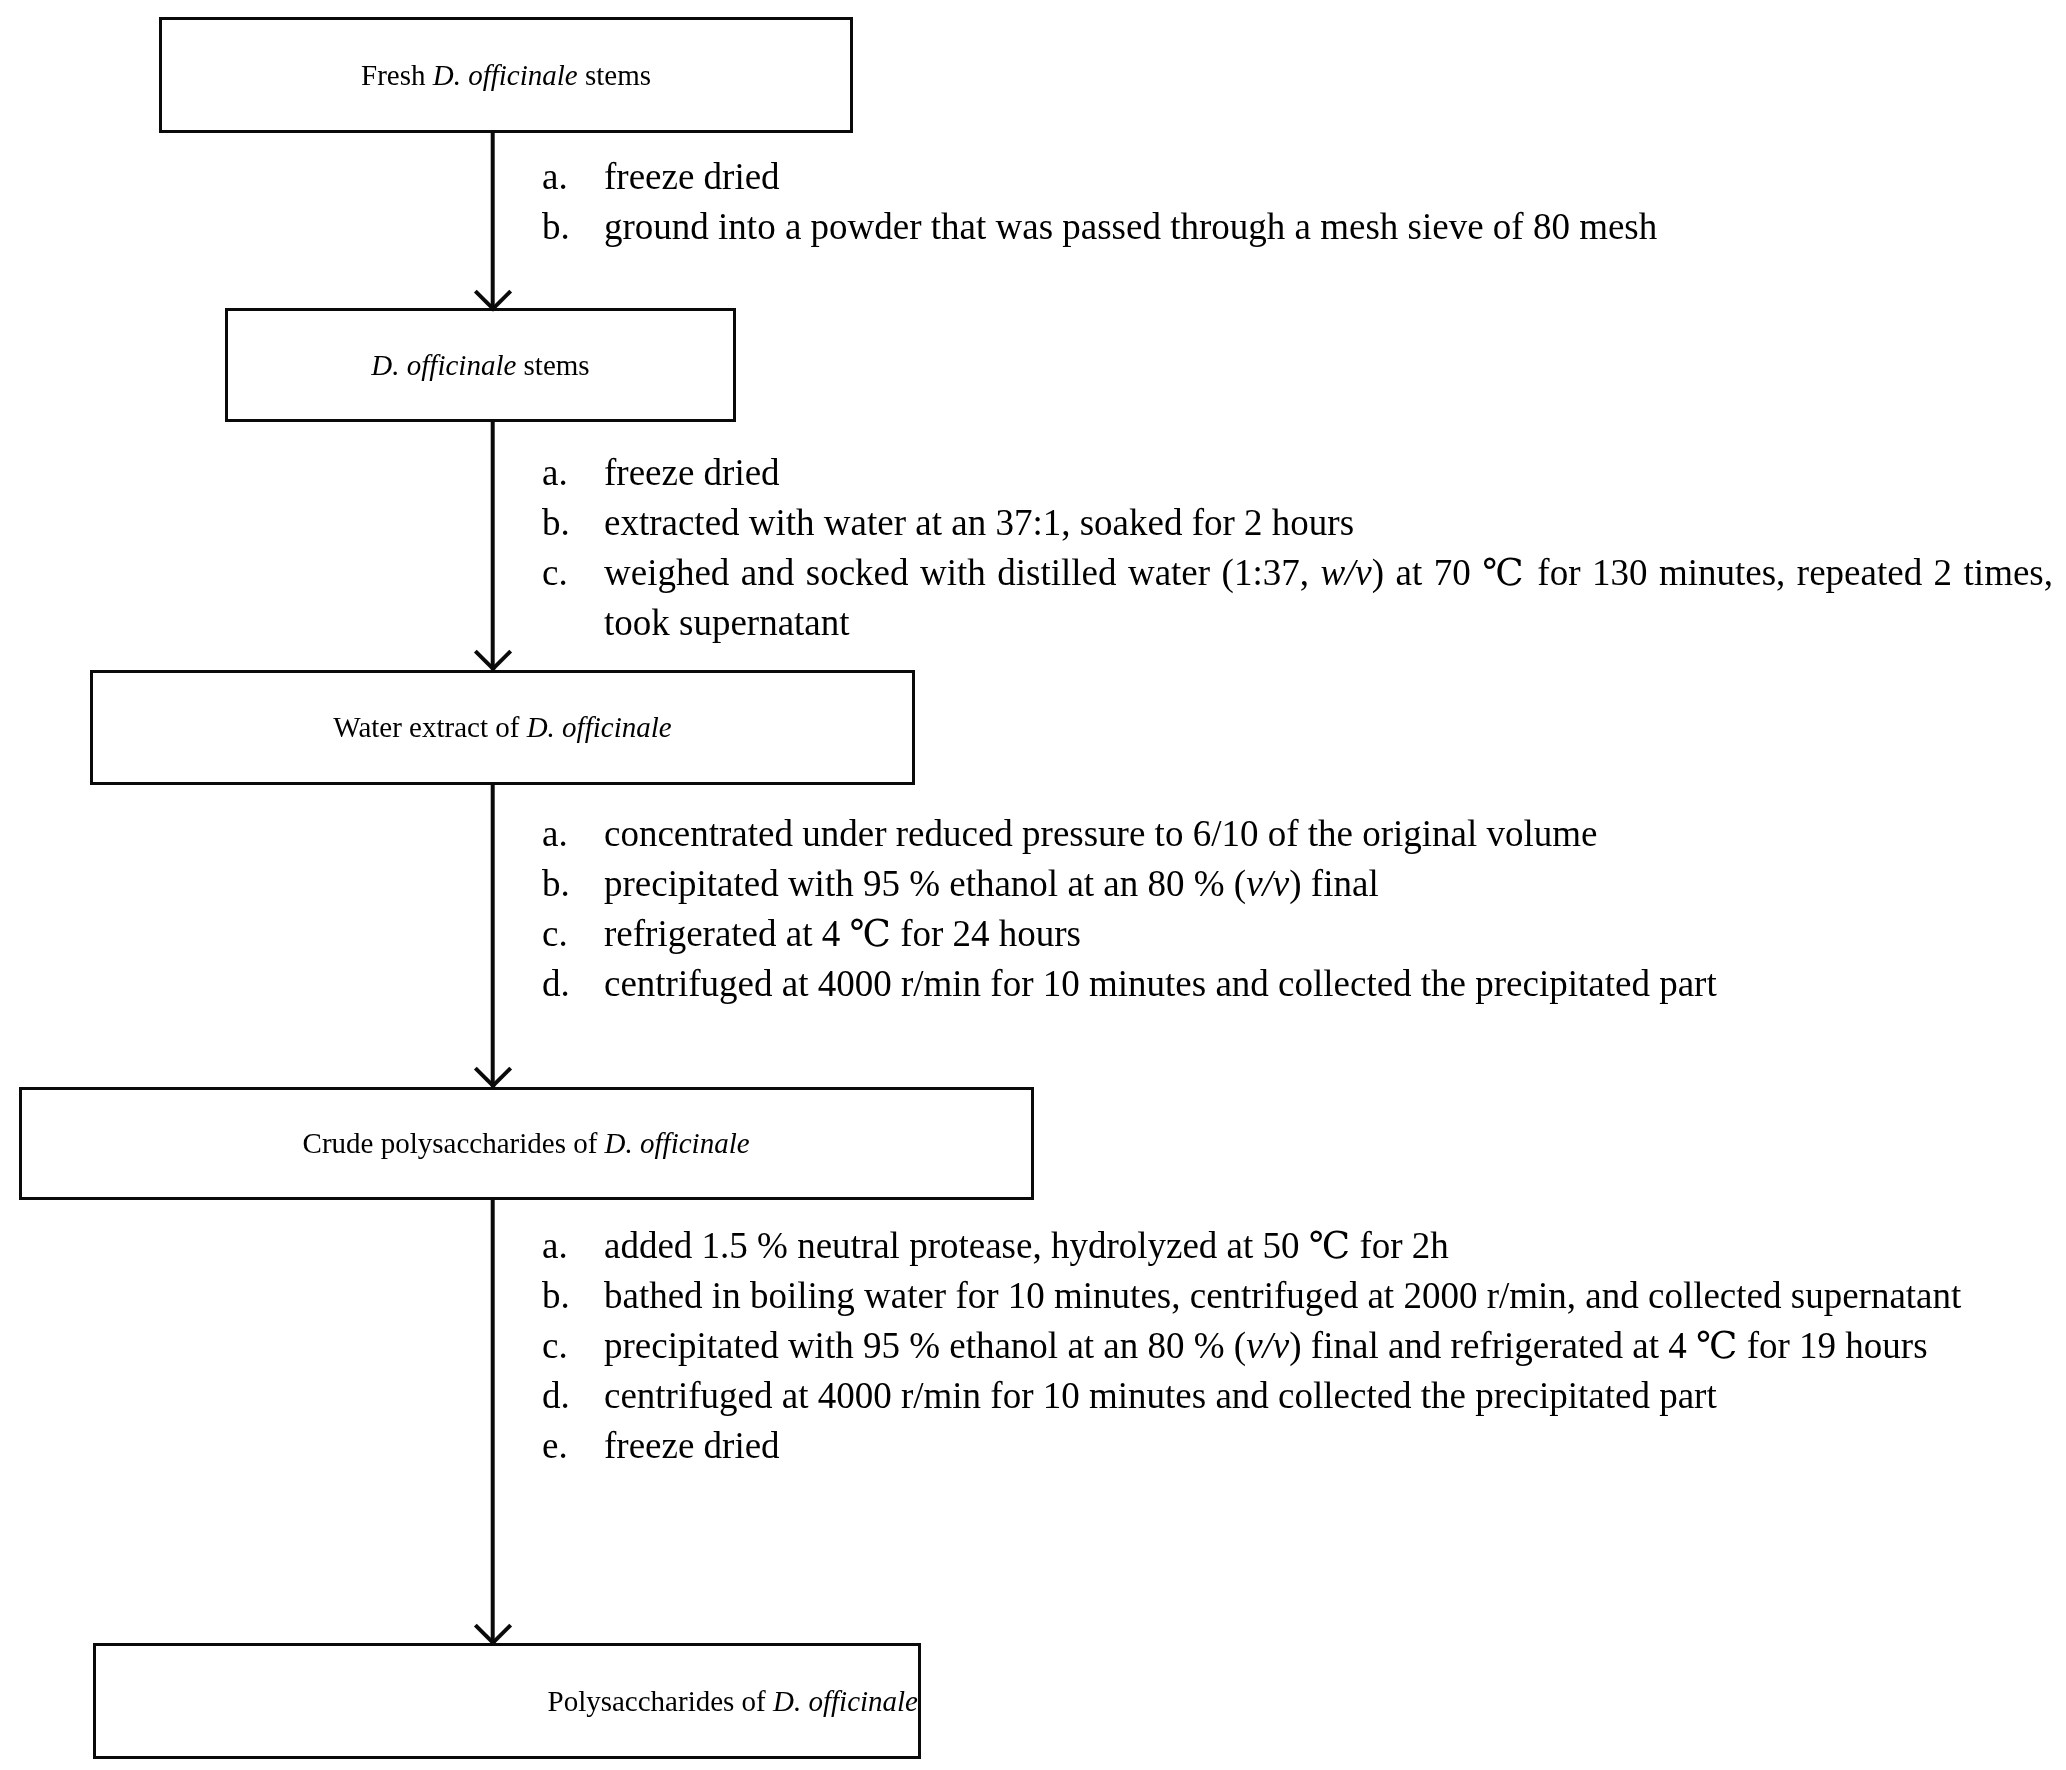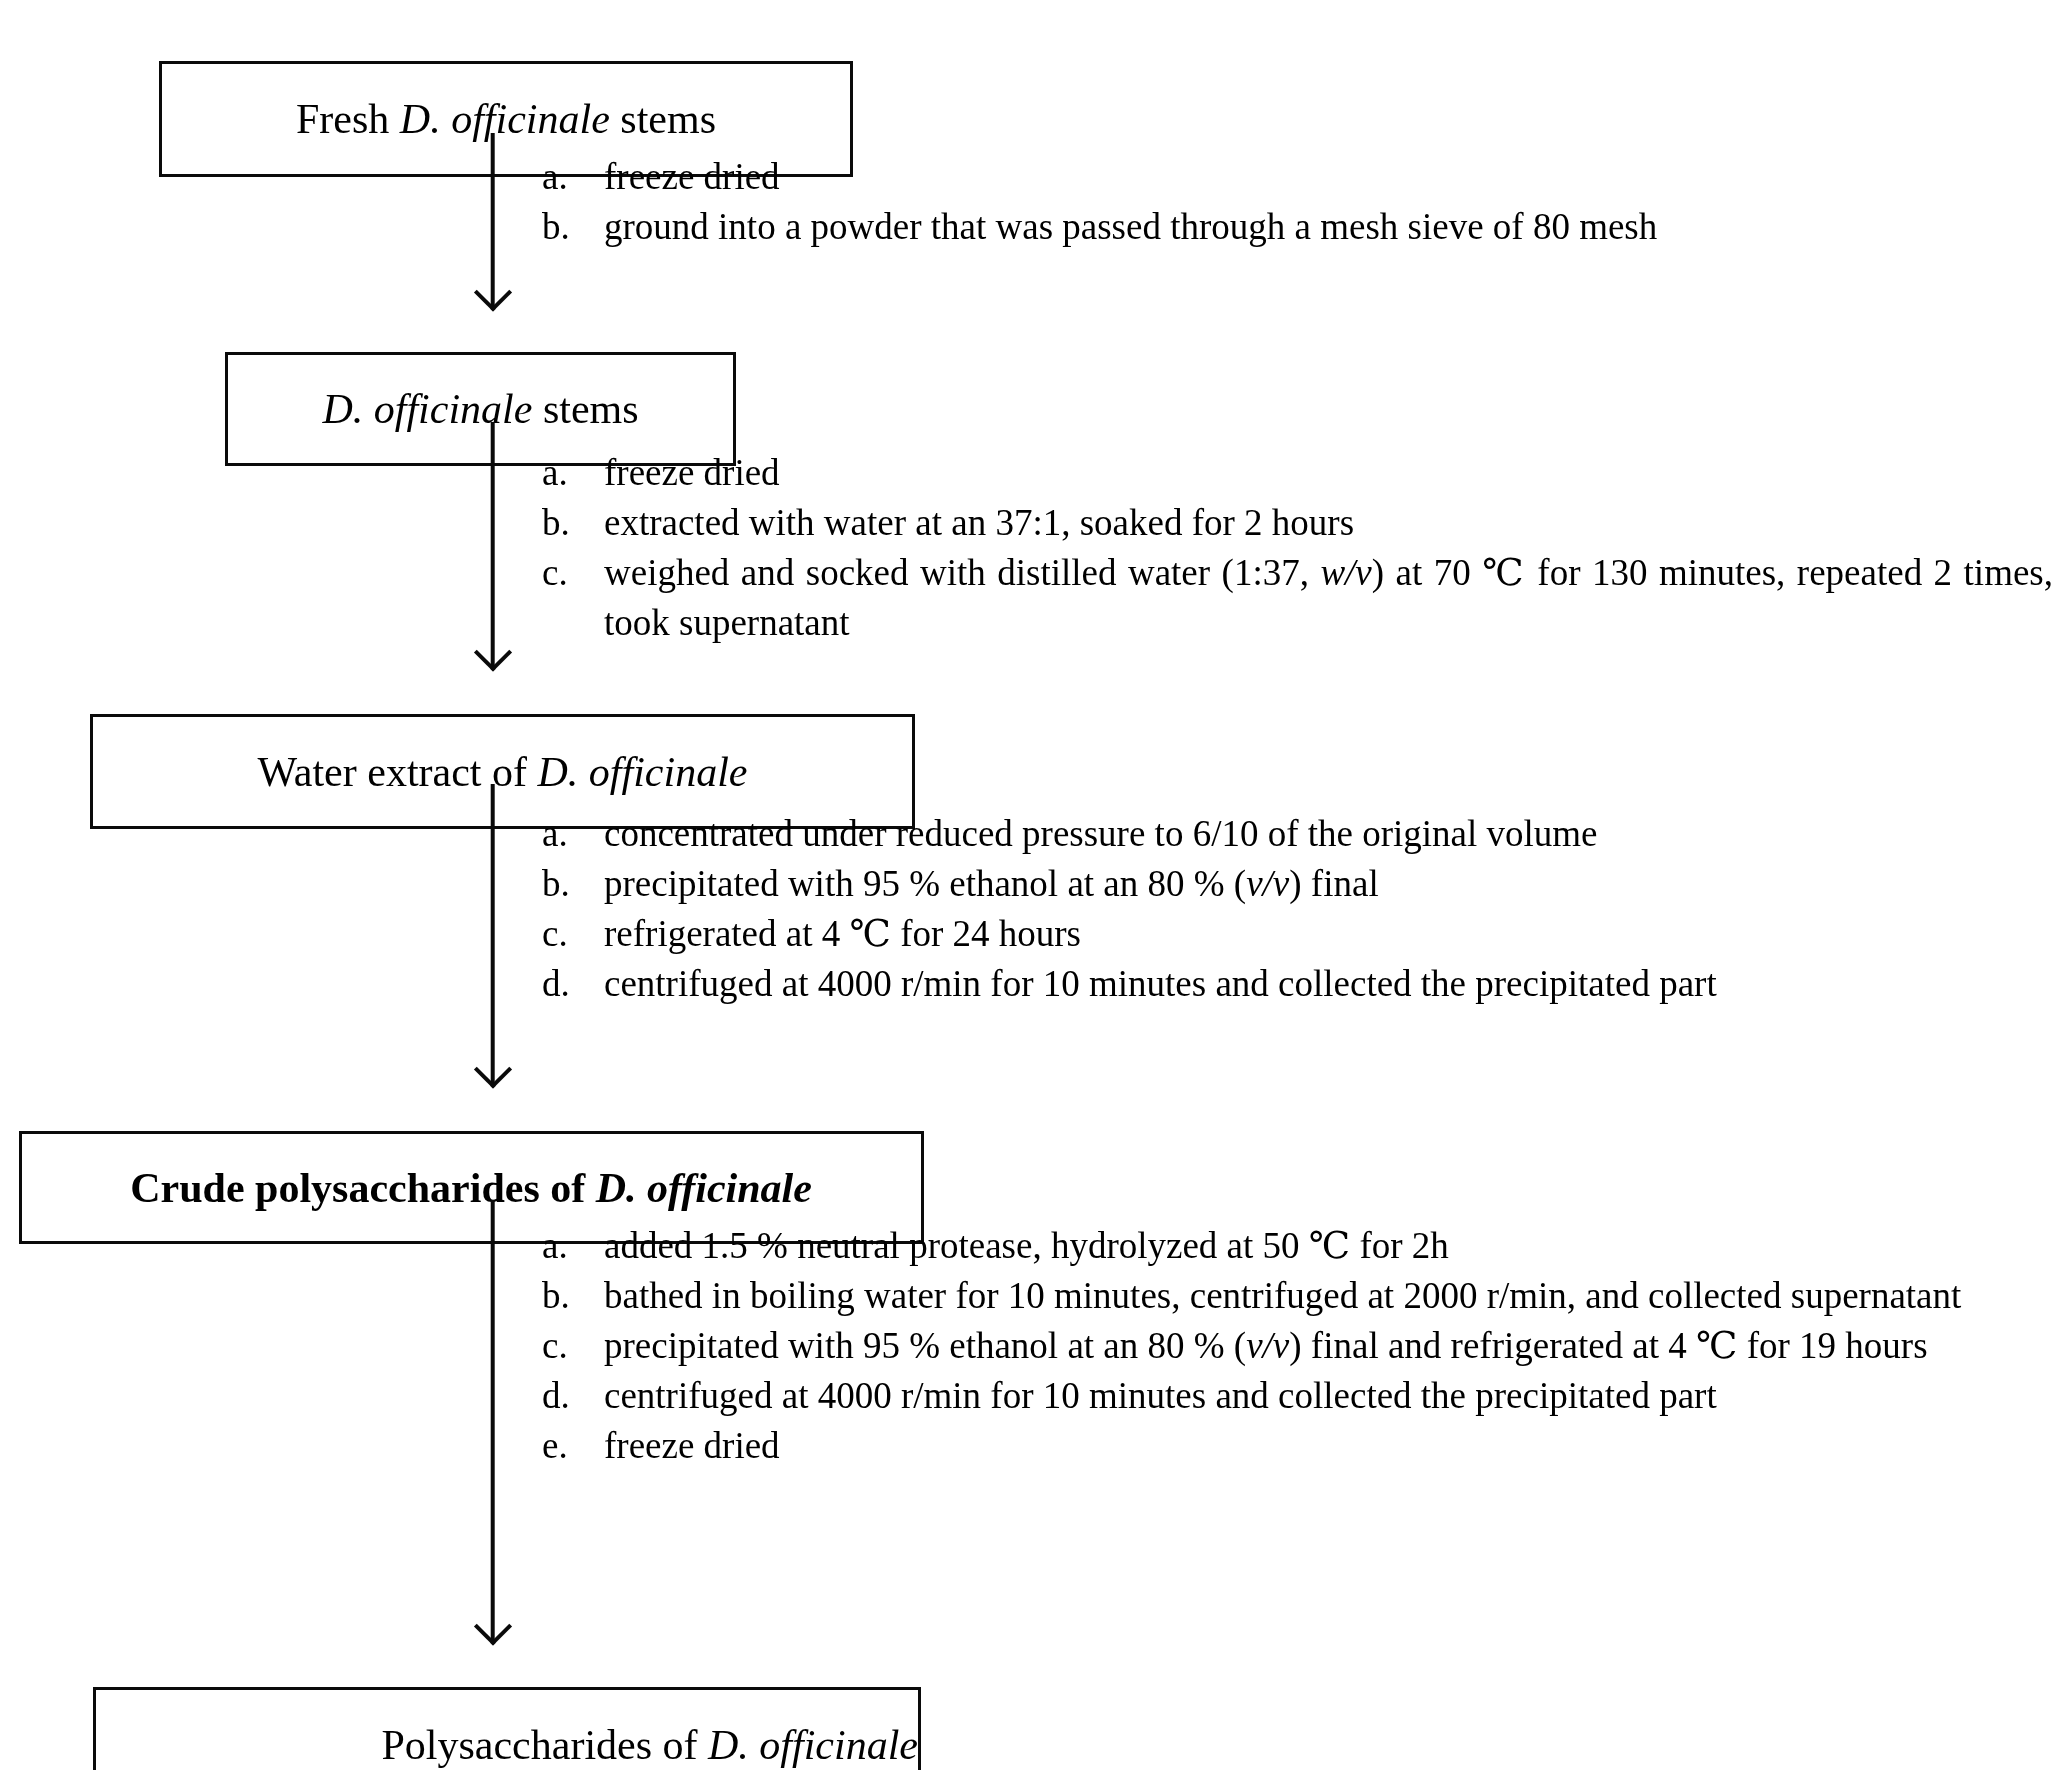--- a/index.html
+++ b/index.html
@@ -12,32 +12,31 @@
     font-family: "Liberation Serif", "DejaVu Serif", serif;
     overflow: hidden;
   }
   .node {
     position: absolute;
     border: 3.9px solid #0a0a0a;
     background: #ffffff;
     display: flex;
     align-items: center;
     justify-content: center;
-    font-size: 42px;
+    font-size: 29px;
     white-space: nowrap;
     box-sizing: border-box;
-    margin-top: 44px;
   }
   .node .sci { font-style: italic; }
   .node span { white-space: pre; }
 
   .n1 { left: 159px;  top: 17px;   width: 694px;  height: 116px; }
   .n2 { left: 225px;  top: 308px;  width: 511px;  height: 114px; }
   .n3 { left: 90px;  top: 670px;  width: 825px; height: 115px; text-align: right; }
-  .n4 { left: 18.6px;   top: 1087px; width: 905px; height: 113px; font-weight: bold; }
+  .n4 { left: 18.6px;   top: 1087px; width: 1015px; height: 113px; }
   .n5 { left: 93px;  top: 1643px; width: 828px; height: 116px; justify-content: flex-end; }
 
   .arrow { position: absolute; left: 477px; width: 31px; }
   .a1 { top: 133px;  height: 176px; }
   .a2 { top: 422px;  height: 247px; }
   .a3 { top: 784px; height: 302px; }
   .a4 { top: 1200px; height: 443px; }
   .shaft {
     position: absolute;
     left: 50%;

